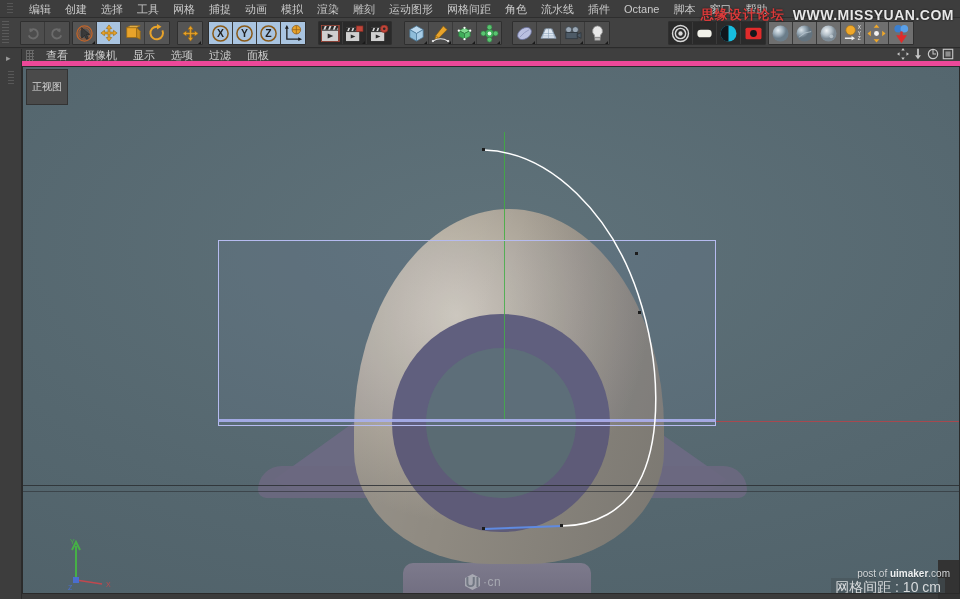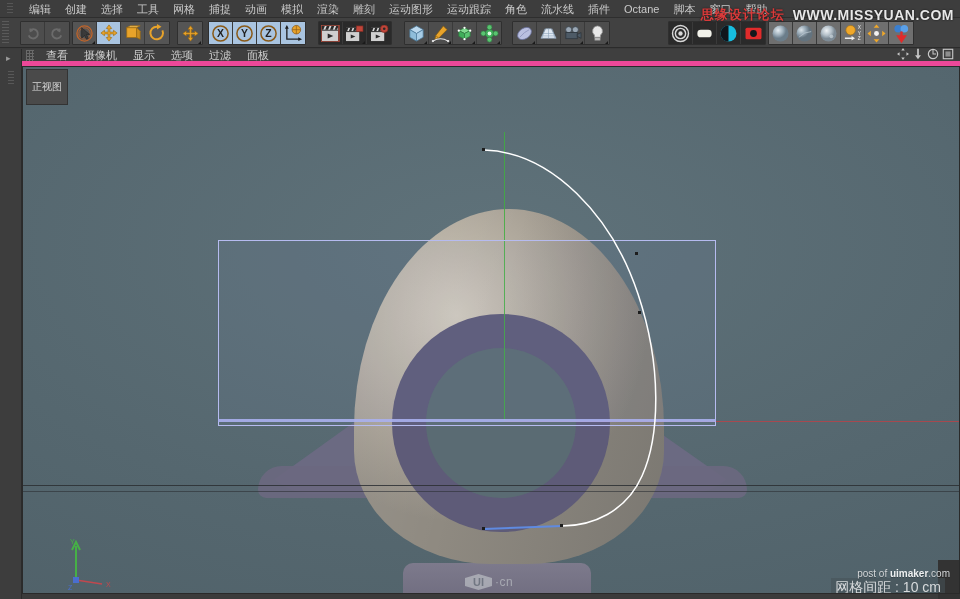--- a/index.html
+++ b/index.html
@@ -231,24 +231,24 @@
   .gizmo { position:absolute; left:40px; top:470px; width:60px; height:56px; }
   .gz-label { position:absolute; font-size:7px; }
 
   
   .uicn {
     position:absolute; left:443px; top:508px;
     display:flex; align-items:center; gap:3px;
     opacity:.55; z-index:21;
   }
   .uicn-badge {
-    width:27px; height:16px; background:#cfd4d6;
+    width:15px; height:16px; background:#cfd4d6;
     display:flex; align-items:center; justify-content:center;
     clip-path:polygon(50% 0%,100% 25%,100% 75%,50% 100%,0% 75%,0% 25%);
-    font-size:11px; font-weight:bold; color:#6d7a80;
+    font-size:14px; font-weight:bold; color:#6d7a80;
   }
   .uicn-txt { font-size:12px; color:#cfd4d6; letter-spacing:.5px; }
 
   .wm-post {
     position:absolute; right:10px; top:502px;
     font-size:10px; color:#d3d6d8; z-index:21;
     text-shadow:0 1px 1px rgba(0,0,0,.4);
     text-align:center;
   }
   .wm-post b { font-weight:bold; color:#eef0f1; }
@@ -272,21 +272,21 @@
     <div class="menu-item">创建</div>
     <div class="menu-item">选择</div>
     <div class="menu-item">工具</div>
     <div class="menu-item">网格</div>
     <div class="menu-item">捕捉</div>
     <div class="menu-item">动画</div>
     <div class="menu-item">模拟</div>
     <div class="menu-item">渲染</div>
     <div class="menu-item">雕刻</div>
     <div class="menu-item">运动图形</div>
-    <div class="menu-item">运动跟踪</div>
+    <div class="menu-item">网格间距</div>
     <div class="menu-item">角色</div>
     <div class="menu-item">流水线</div>
     <div class="menu-item">插件</div>
     <div class="menu-item">Octane</div>
     <div class="menu-item">脚本</div>
     <div class="menu-item">窗口</div>
     <div class="menu-item">帮助</div>
   </div>
 
   <div class="toolbar">

